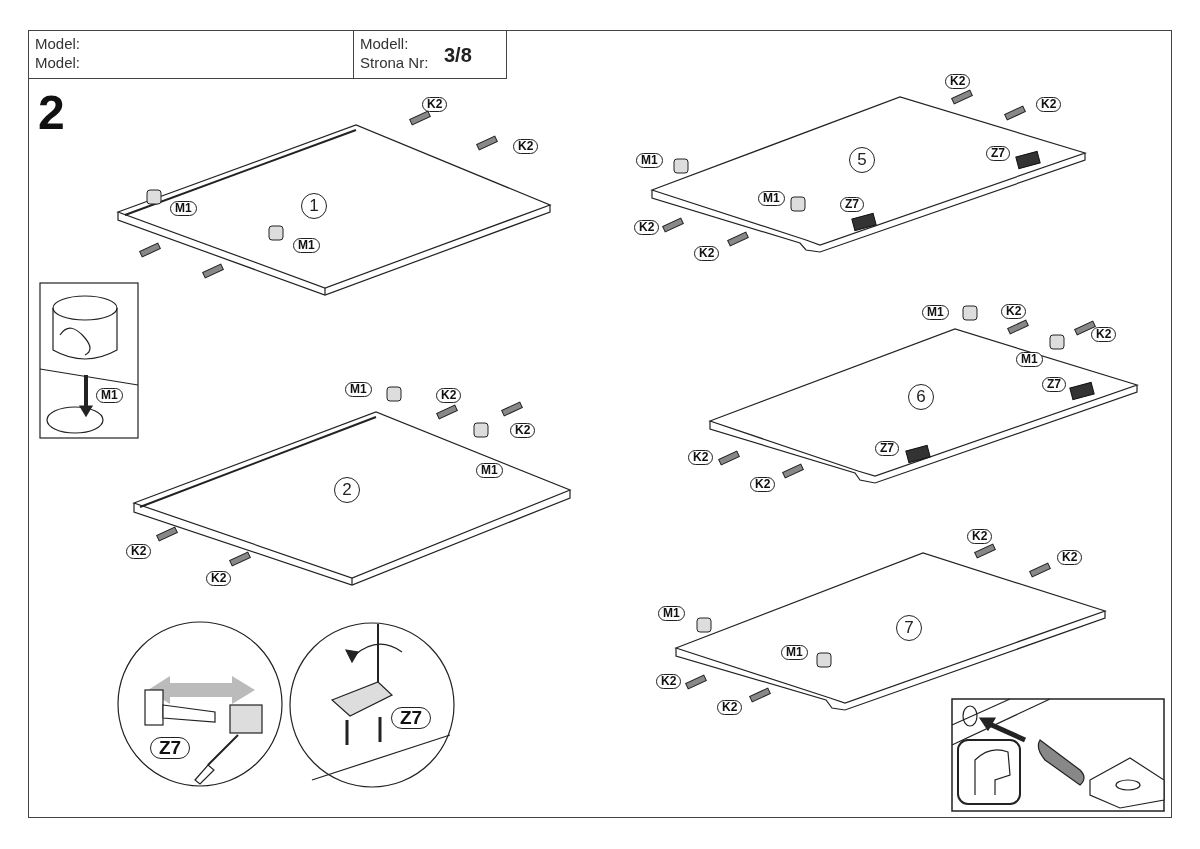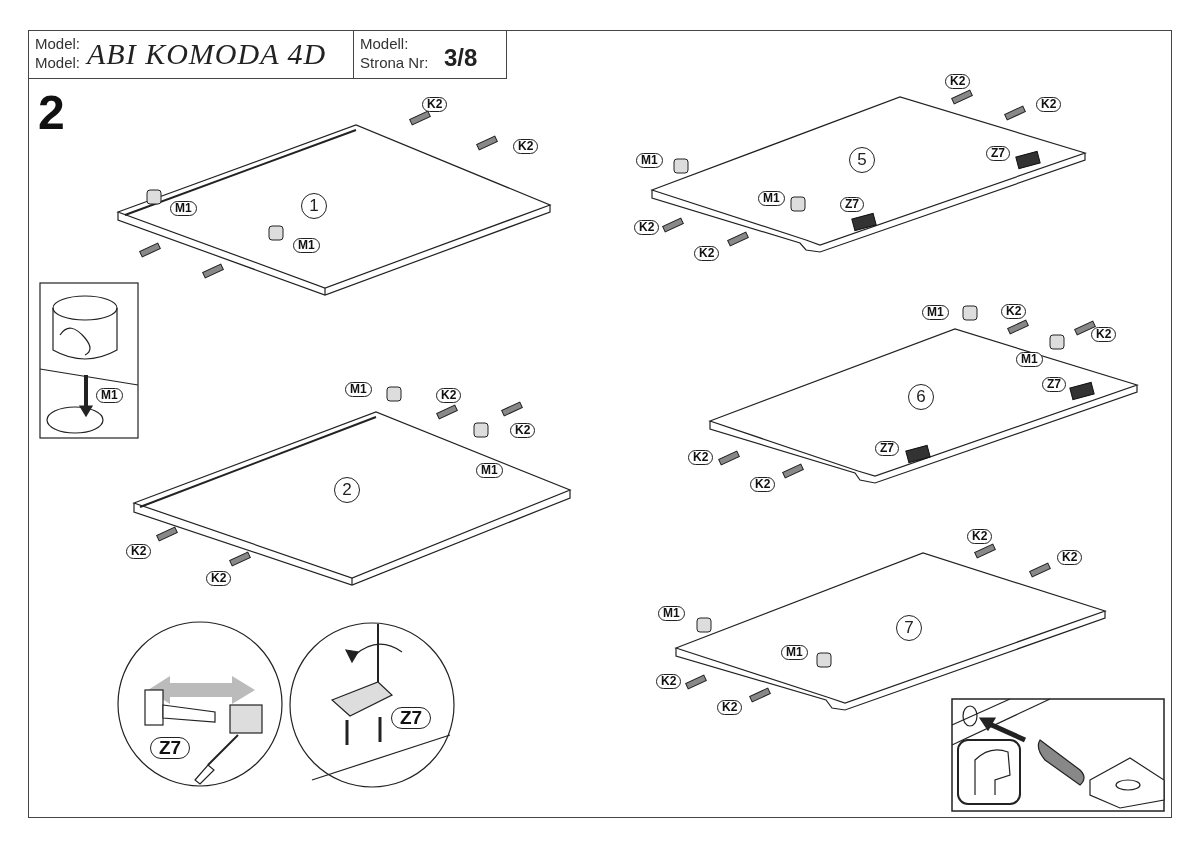--- a/index.html
+++ b/index.html
@@ -4,37 +4,36 @@
 <style>
   html,body{margin:0;padding:0;background:#fff;}
   body{width:1200px;height:849px;position:relative;overflow:hidden;font-family:"Liberation Sans",sans-serif;color:#222;}
   #frame{position:absolute;left:28px;top:30px;width:1144px;height:788px;border:1.5px solid #444;box-sizing:border-box;}
   #hdr{position:absolute;left:28px;top:30px;height:49px;display:flex;border:1.5px solid #444;box-sizing:border-box;background:#fff;}
   .hcell{height:100%;box-sizing:border-box;position:relative;}
   .c1{width:325px;border-right:1.5px solid #444;}
   .c2{width:152px;}
   .lbl{position:absolute;font-size:15px;line-height:17px;color:#333;}
   .model-name{position:absolute;left:58px;top:6px;font-family:"Liberation Serif",serif;font-style:italic;font-size:30px;letter-spacing:1px;color:#222;}
-  .page-val{position:absolute;left:90px;top:13px;font-weight:bold;font-size:24px;color:#222;}
+  .page-val{position:absolute;left:90px;top:13px;font-weight:bold;font-size:20px;color:#222;}
   #step{position:absolute;left:38px;top:88px;font-weight:bold;font-size:48px;line-height:50px;color:#111;}
   svg#art{position:absolute;left:0;top:0;}
   .tag{position:absolute;font-weight:bold;font-size:12px;line-height:13px;padding:0 4px;border:1.3px solid #222;border-radius:8px;background:#fff;color:#111;}
   .tag.big{font-size:19px;line-height:20px;padding:0 8px;border-radius:12px;border-width:1.5px;}
   .num{position:absolute;width:24px;height:24px;border:1.3px solid #222;border-radius:50%;font-size:17px;line-height:24px;text-align:center;color:#222;background:#fff;}
 </style>
 </head>
 <body>
 
 <div id="frame"></div>
 
 <div id="hdr">
   <div class="hcell c1">
     <span class="lbl" style="left:6px;top:4px">Model:</span>
     <span class="lbl" style="left:6px;top:23px">Model:</span>
-    <span class="model-name">ABI KOMODA 4D</span>
   </div>
   <div class="hcell c2">
     <span class="lbl" style="left:6px;top:4px">Modell:</span>
     <span class="lbl" style="left:6px;top:23px">Strona Nr:</span>
     <span class="page-val">3/8</span>
   </div>
 </div>
 
 <div id="step">2</div>
 

